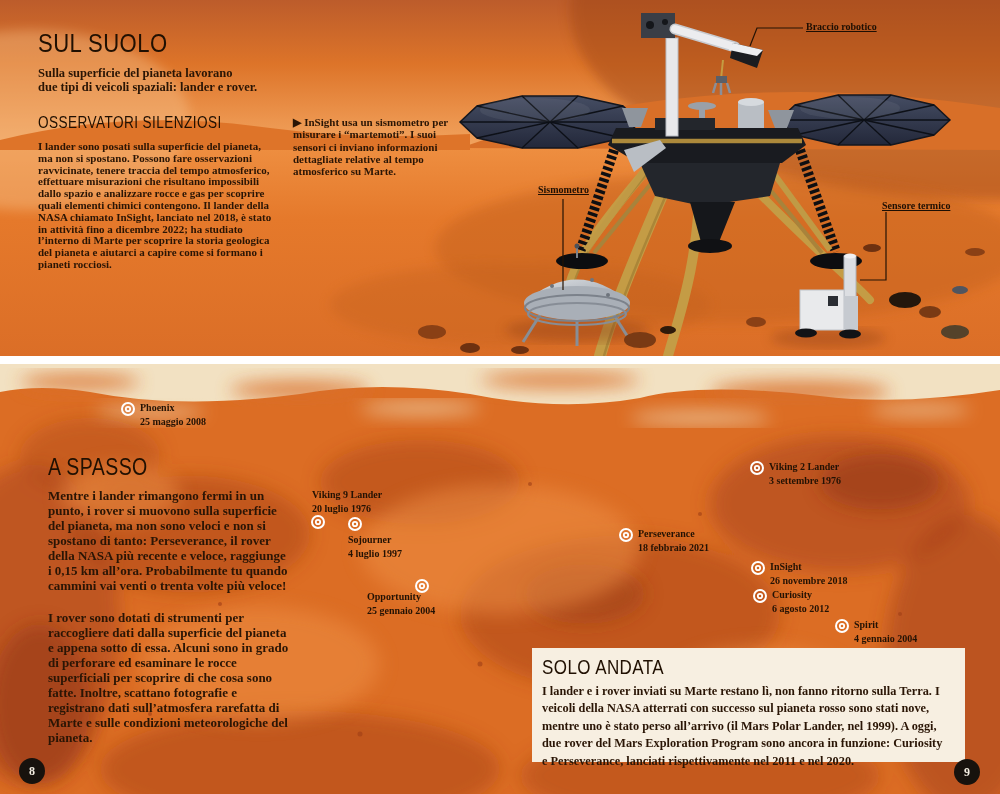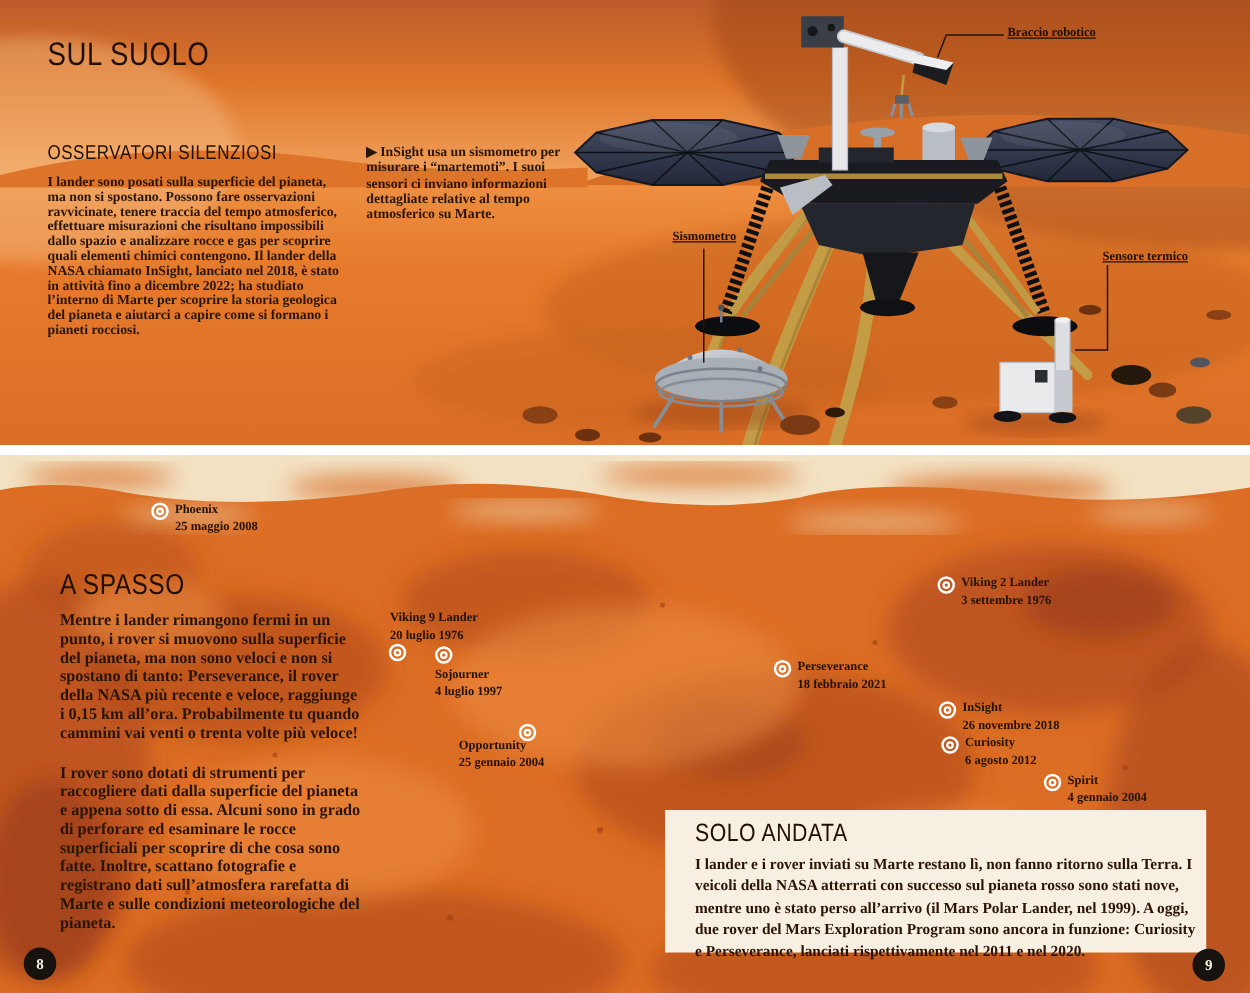--- a/index.html
+++ b/index.html
@@ -24,21 +24,21 @@
   #sec1-h{left:38px;top:114px;font-size:16px;}
   #sec1-body{left:38px;top:141px;width:236px;font-size:11px;line-height:11.8px;text-align:left;}
   #callout{left:293px;top:116px;width:178px;font-size:11px;line-height:12.3px;}
   .art-label{font-size:10px;font-weight:700;color:#1E0F03;white-space:nowrap;text-decoration:underline;}
   #lbl-arm{left:806px;top:21px;}
   #lbl-seis{left:538px;top:184px;}
   #lbl-therm{left:882px;top:200px;}
   #aspasso-h{left:48px;top:454px;font-size:23px;}
   #aspasso-p1{left:48px;top:488px;width:242px;font-size:13px;line-height:15px;}
   #aspasso-p2{left:48px;top:610px;width:246px;font-size:13px;line-height:15px;}
-  #solo-box{left:532px;top:648px;width:433px;height:114px;background:#F7EFE1;box-sizing:border-box;padding:6px 24px;}
+  #solo-box{left:532px;top:648px;width:433px;height:114px;background:#F7EFE1;box-sizing:border-box;padding:6px 10px;}
   #solo-h{position:relative;font-size:20px;margin:2px 0 4px 0;}
   #solo-body{font-size:12.3px;line-height:17.4px;width:404px;font-weight:700;color:#2A1505;}
   .page-num{width:26px;height:26px;border-radius:50%;background:#17120D;color:#F5EFE3;
             font-size:12px;font-weight:700;display:flex;align-items:center;justify-content:center;}
   #pn-left{left:19px;top:758px;}
   #pn-right{left:954px;top:759px;}
 </style>
 </head>
 <body>
 
@@ -209,20 +209,22 @@
     </g>
 
     <g stroke="#241305" stroke-width="1.2" fill="none">
       <polyline points="803,28 757,28 750,46"></polyline>
       <line x1="563" y1="199" x2="563" y2="290"></line>
       <polyline points="886,212 886,280 860,280"></polyline>
     </g>
   </svg>
 
   <div id="title" class="abs display">SUL SUOLO</div>
+  <div id="intro" class="abs serifb preline">Sulla superficie del pianeta lavorano
+due tipi di veicoli spaziali: lander e rover.</div>
   <div id="sec1-h" class="abs display">OSSERVATORI SILENZIOSI</div>
   <div id="sec1-body" class="abs serifb">I lander sono posati sulla superficie del pianeta, ma non si spostano. Possono fare osservazioni ravvicinate, tenere traccia del tempo atmosferico, effettuare misurazioni che risultano impossibili dallo spazio e analizzare rocce e gas per scoprire quali elementi chimici contengono. Il lander della NASA chiamato InSight, lanciato nel 2018, è stato in attività fino a dicembre 2022; ha studiato l’interno di Marte per scoprire la storia geologica del pianeta e aiutarci a capire come si formano i pianeti rocciosi.</div>
   <div id="callout" class="abs serifb">▶ InSight usa un sismometro per misurare i “martemoti”. I suoi sensori ci inviano informazioni dettagliate relative al tempo atmosferico su Marte.</div>
   <div id="lbl-arm" class="abs art-label">Braccio robotico</div>
   <div id="lbl-seis" class="abs art-label">Sismometro</div>
   <div id="lbl-therm" class="abs art-label">Sensore termico</div>
 
   <div id="white-gap"></div>
 
   <div id="map">

